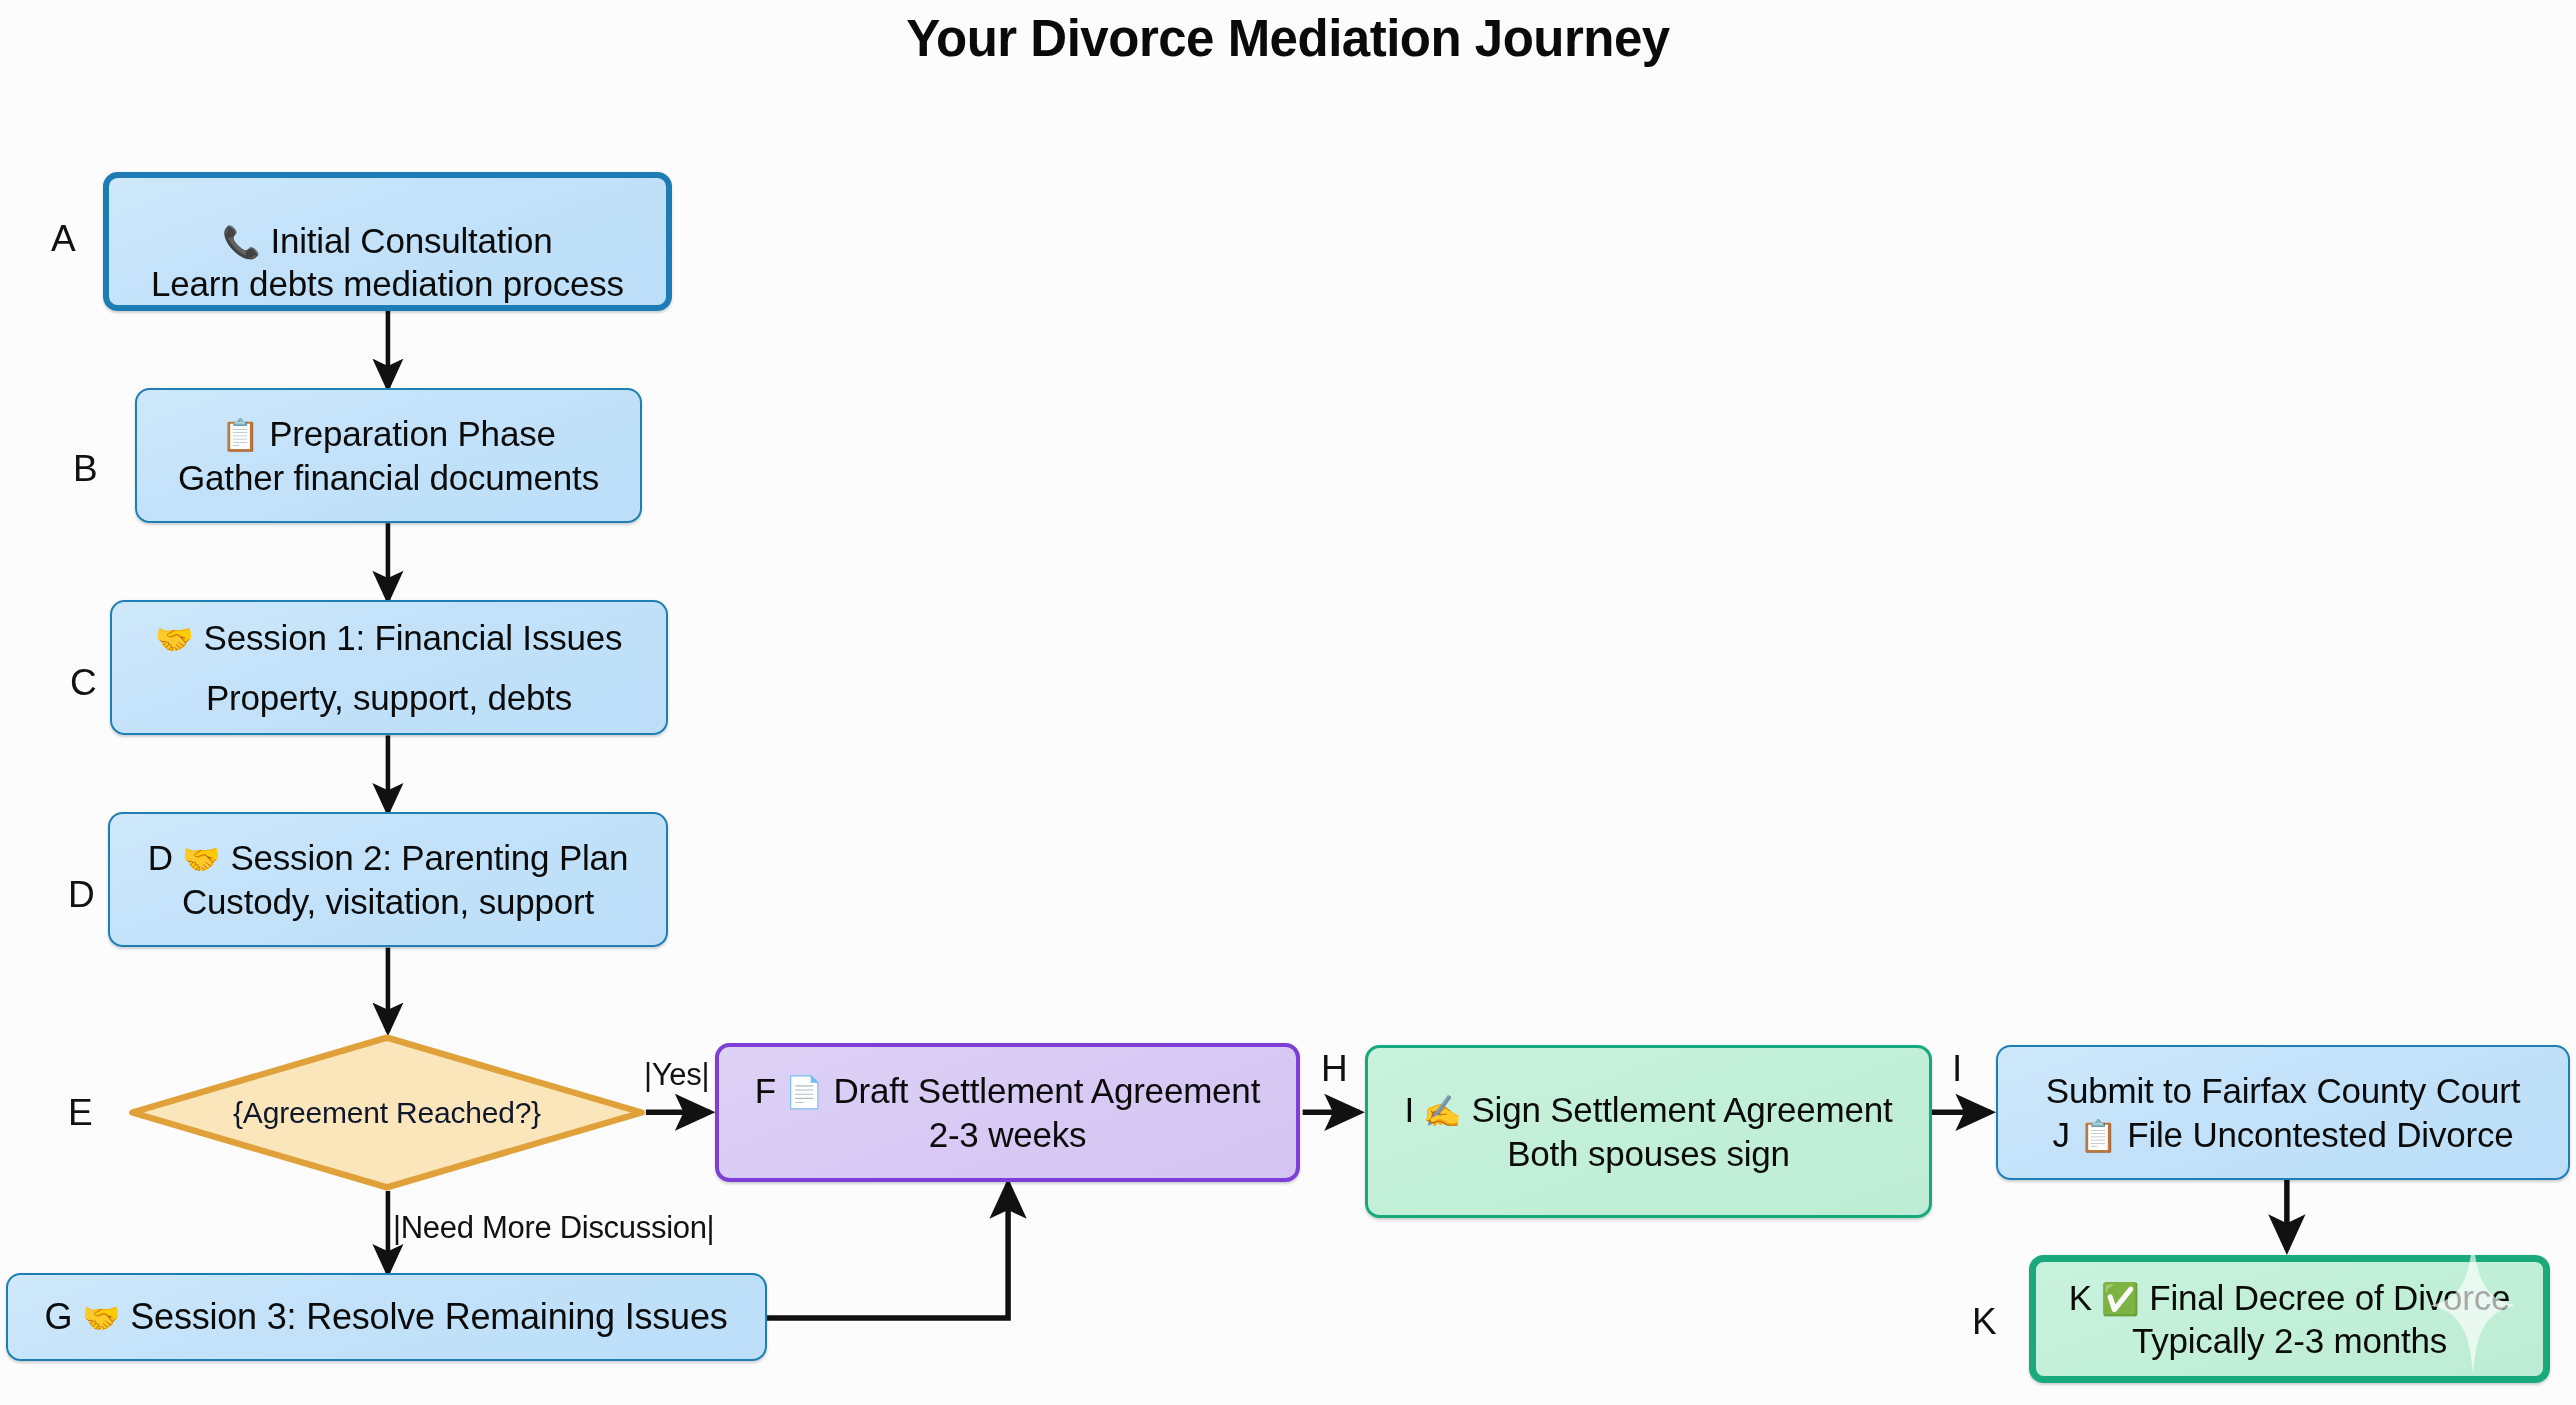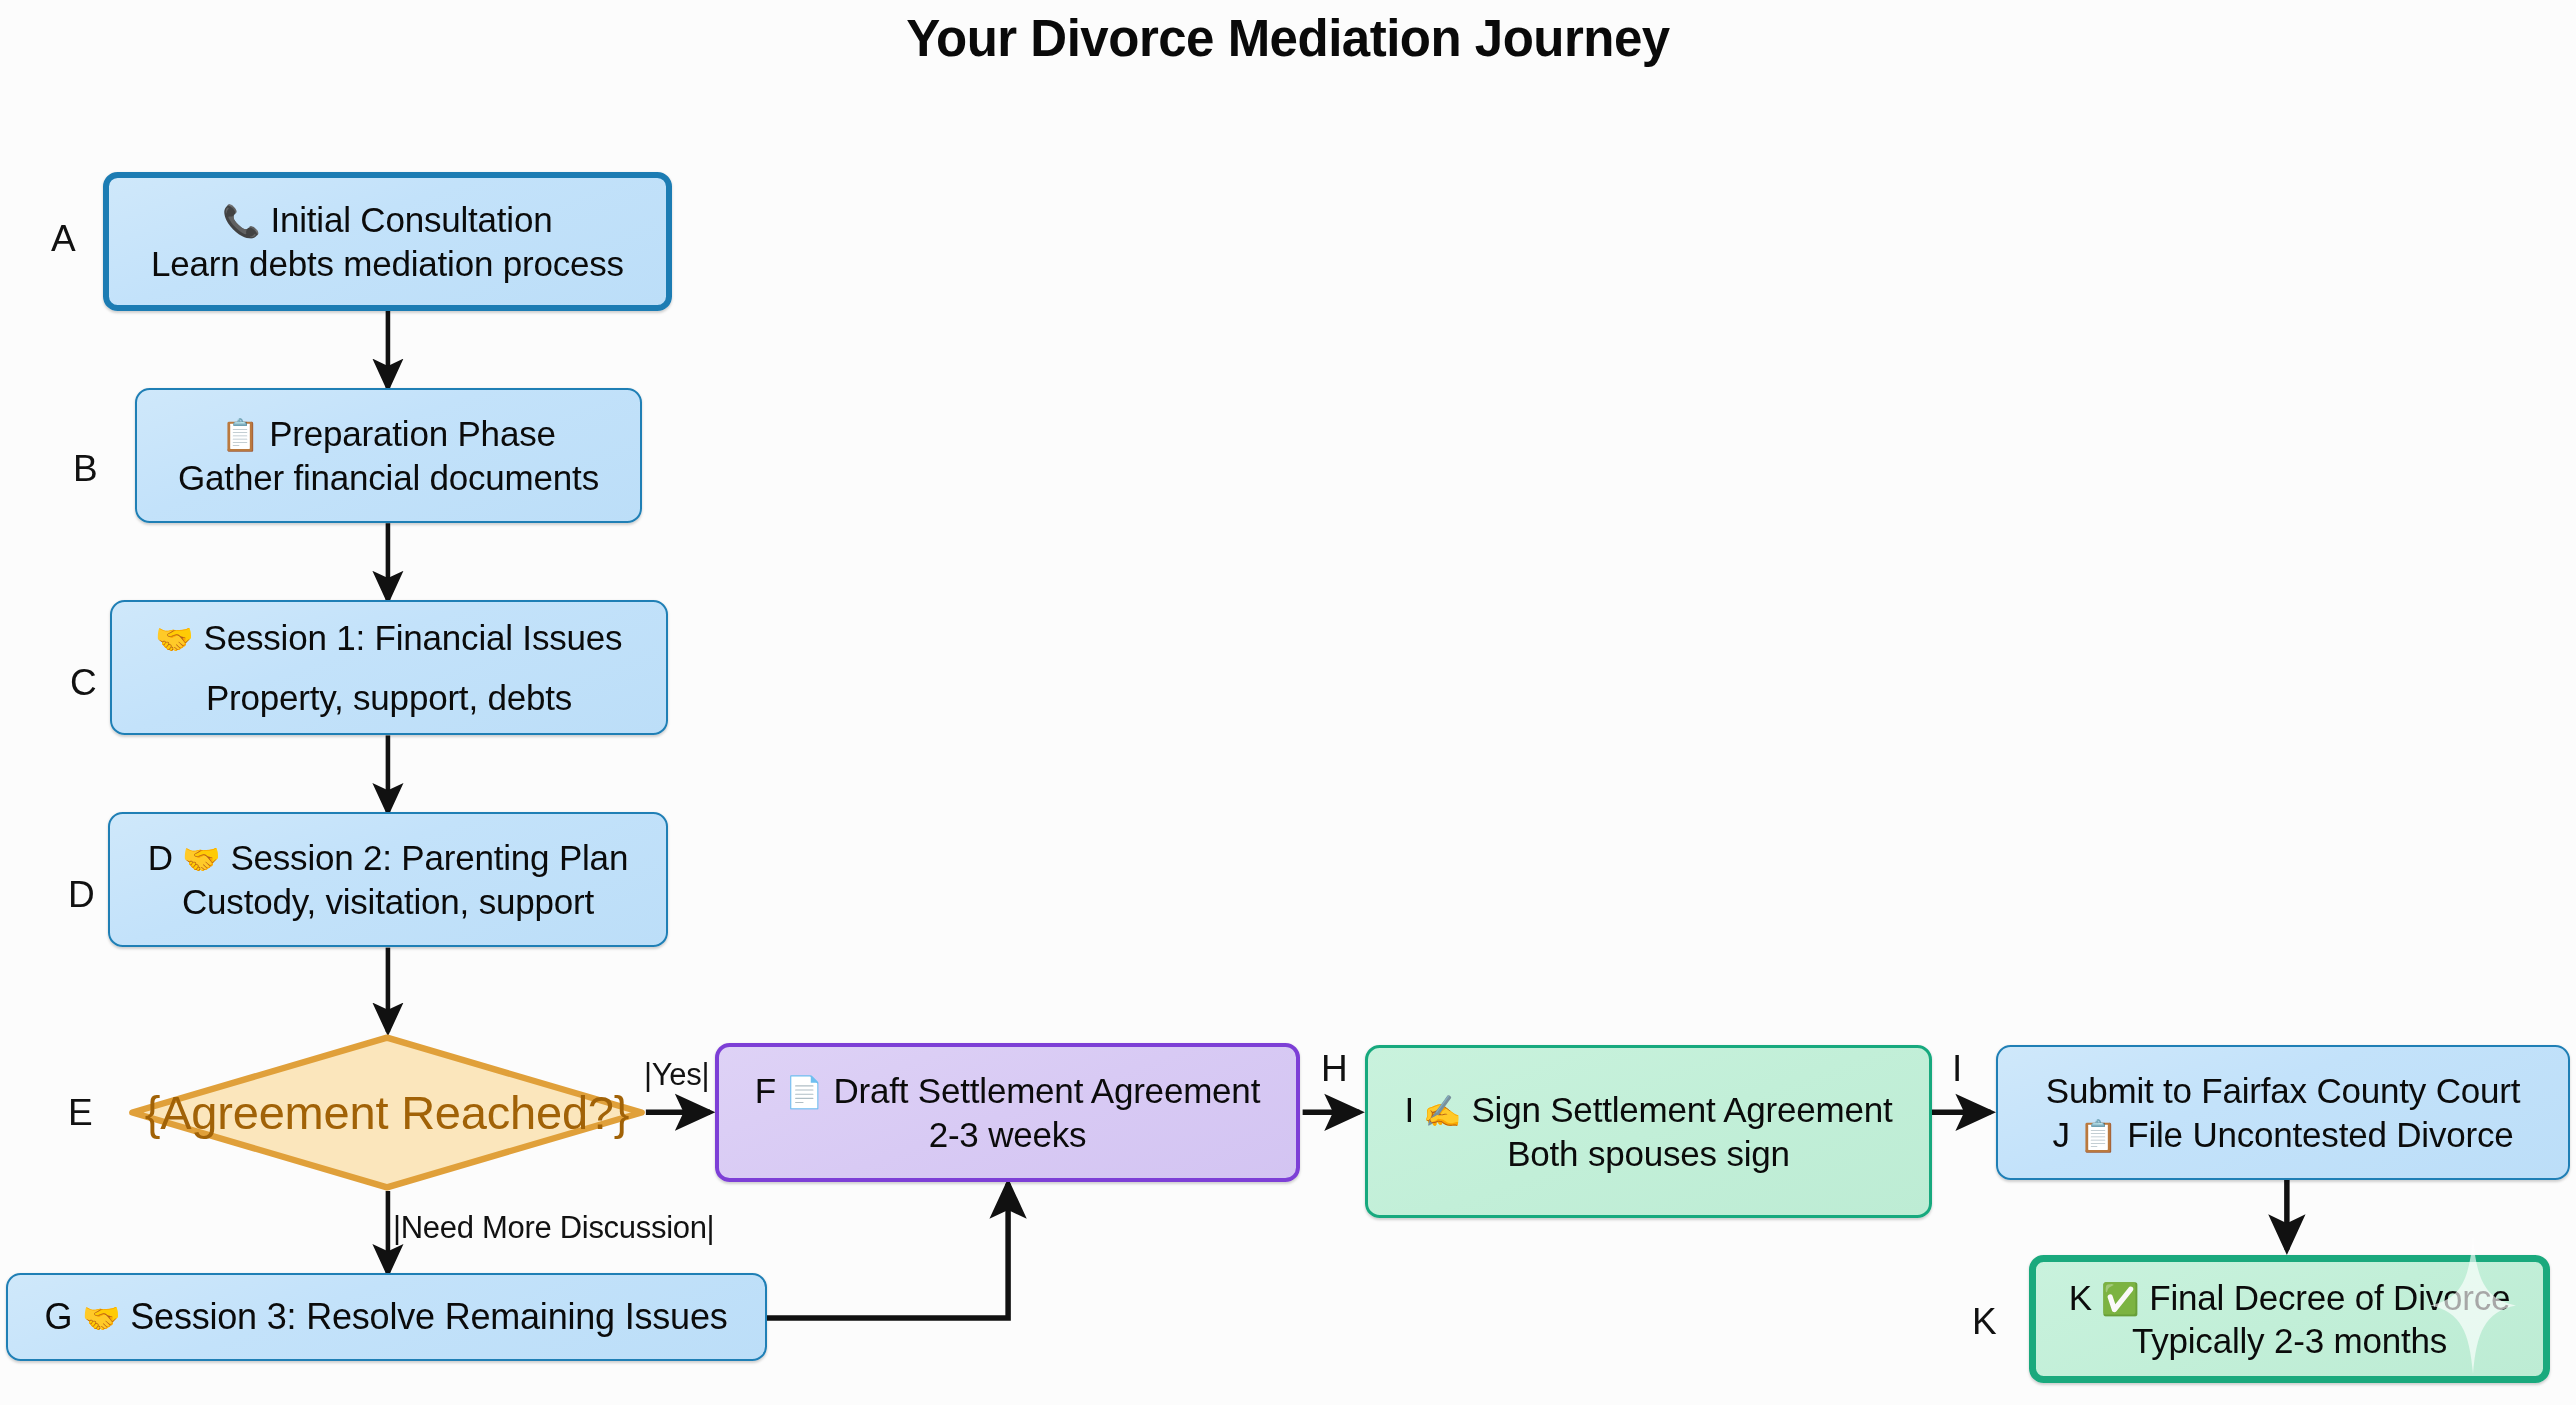--- a/index.html
+++ b/index.html
@@ -51,21 +51,21 @@
     font-family: "Liberation Sans", sans-serif;
     white-space: nowrap;
   }
   .node .ln { display: block; }
 
   .node.blue {
     background: linear-gradient(160deg, #cfe8fa 0%, #c3e2fa 40%, #bcdef8 100%);
     border: 2.7px solid #1f7fb5;
     box-shadow: 0 1.8px 2.7px rgba(0,0,0,0.18);
   }
-  .node.blue.thick { border-width: 6.4px; border-color: #1c7cb3; }
+  .node.blue.thick { border-width: 6.4px; border-color: #1c7cb3; justify-content: flex-end; }
   .node.purple {
     background: linear-gradient(160deg, #ded2f6 0%, #d8caf4 50%, #d3c4f2 100%);
     border: 4.6px solid #7d3fd6;
     box-shadow: 0 1.8px 2.7px rgba(0,0,0,0.18);
   }
   .node.green {
     background: linear-gradient(160deg, #c9f2dd 0%, #c2efd8 50%, #bdecd4 100%);
     border: 3.7px solid #17a97e;
     box-shadow: 0 1.8px 2.7px rgba(0,0,0,0.18);
   }
@@ -76,22 +76,22 @@
     position: absolute;
   }
   .diamond-wrap svg { display: block; }
   .diamond-text {
     position: absolute;
     left: 0; top: 0;
     width: 100%; height: 100%;
     display: flex;
     align-items: center;
     justify-content: center;
-    font-size: 47px;
-    color: #a16207;
+    font-size: 30px;
+    color: #0f172a;
     letter-spacing: -0.2px;
     white-space: nowrap;
     font-family: "Liberation Sans", sans-serif;
   }
 
   
   .key {
     position: absolute;
     font-size: 37px;
     color: #111111;

